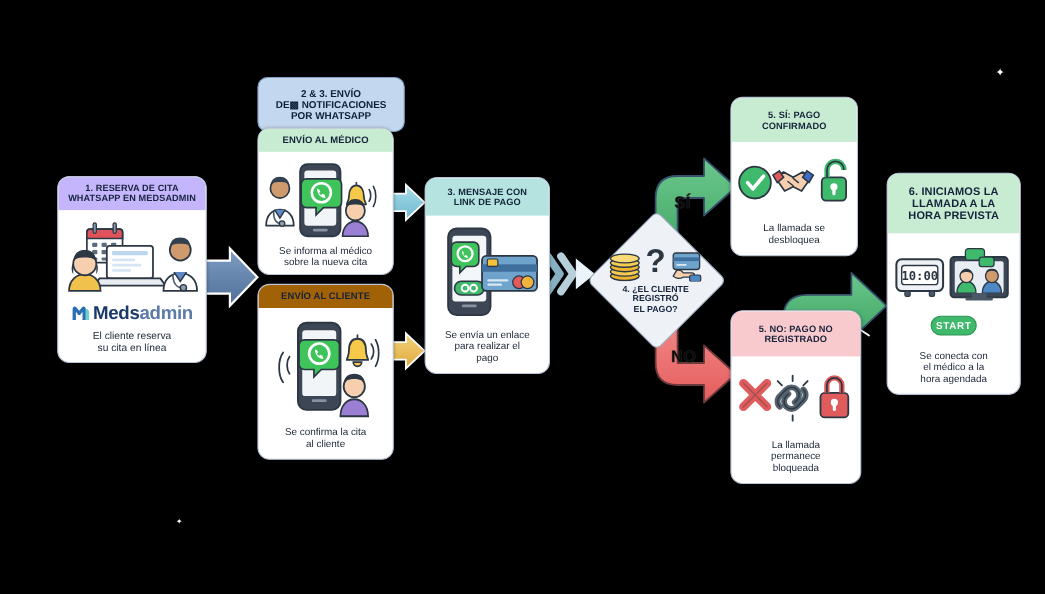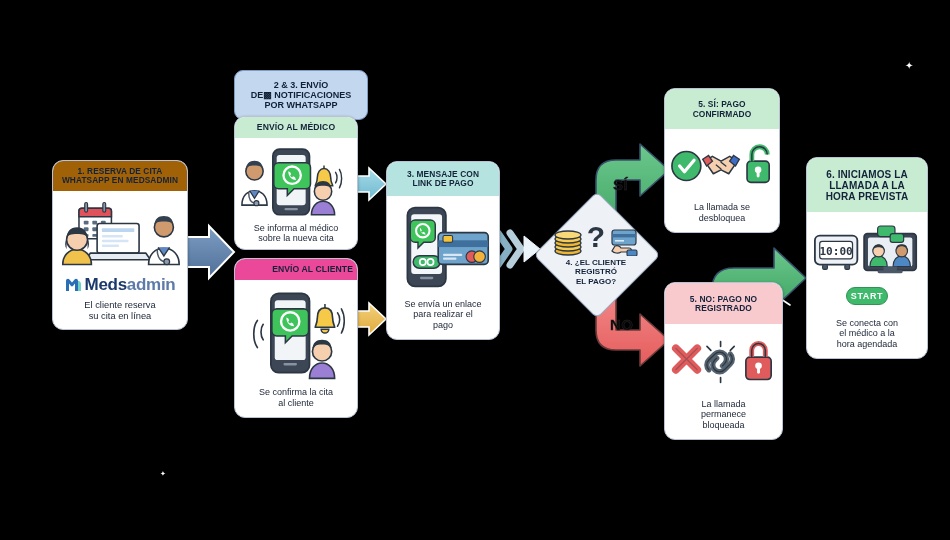--- a/index.html
+++ b/index.html
@@ -131,21 +131,21 @@
 
   <div class="banner" style="left:234px;top:70px;width:122px;height:42px;font-size:9px;">
     <div>
       <div>2 &amp; 3. ENVÍO</div>
       <div>DE▩ NOTIFICACIONES</div>
       <div>POR WHATSAPP</div>
     </div>
   </div>
 
   <div class="card" style="left:52px;top:160px;width:134px;height:168px;">
-    <div class="card-head" style="background:#a16207;font-size:8.3px;height:31px;display:flex;flex-direction:column;justify-content:center;">
+    <div class="card-head" style="background:#c4b5fd;font-size:8.3px;height:31px;display:flex;flex-direction:column;justify-content:center;">
       <div>1. RESERVA DE CITA</div>
       <div>WHATSAPP EN MEDSADMIN</div>
     </div>
     <div class="card-body">
       <div class="art" style="height:78px;position:relative;">
 
         <svg width="130" height="76" viewBox="0 0 130 76">
 
           <g>
             <rect x="22" y="11" width="34" height="32" rx="3" fill="#fff" stroke="#2c3744" stroke-width="1.6"></rect>
@@ -248,21 +248,21 @@
         </svg>
       </div>
       <div class="caption" style="font-size:9px;">
         <div>Se informa al médico</div>
         <div>sobre la nueva cita</div>
       </div>
     </div>
   </div>
 
   <div class="card" style="left:234px;top:258px;width:122px;height:158px;">
-    <div class="card-head" style="background:#ec4899;font-size:8.6px;height:19px;display:flex;align-items:center;justify-content:flex-end;">
+    <div class="card-head" style="background:#a16207;font-size:8.6px;height:19px;display:flex;align-items:center;justify-content:center;">
       <span>ENVÍO AL CLIENTE</span>
     </div>
     <div class="card-body">
       <div class="art" style="height:100px;">
         <svg width="116" height="100" viewBox="0 0 116 100">
           <g>
             <path d="M24 40c-3 4-3 12 0 16M18 36c-5 7-5 21 0 28" fill="none" stroke="#2c3744" stroke-width="1.7" stroke-linecap="round"></path>
           </g>
           <g>
             <rect x="32" y="8" width="40" height="82" rx="8" fill="#3c4654" stroke="#2c3744" stroke-width="1.8"></rect>

